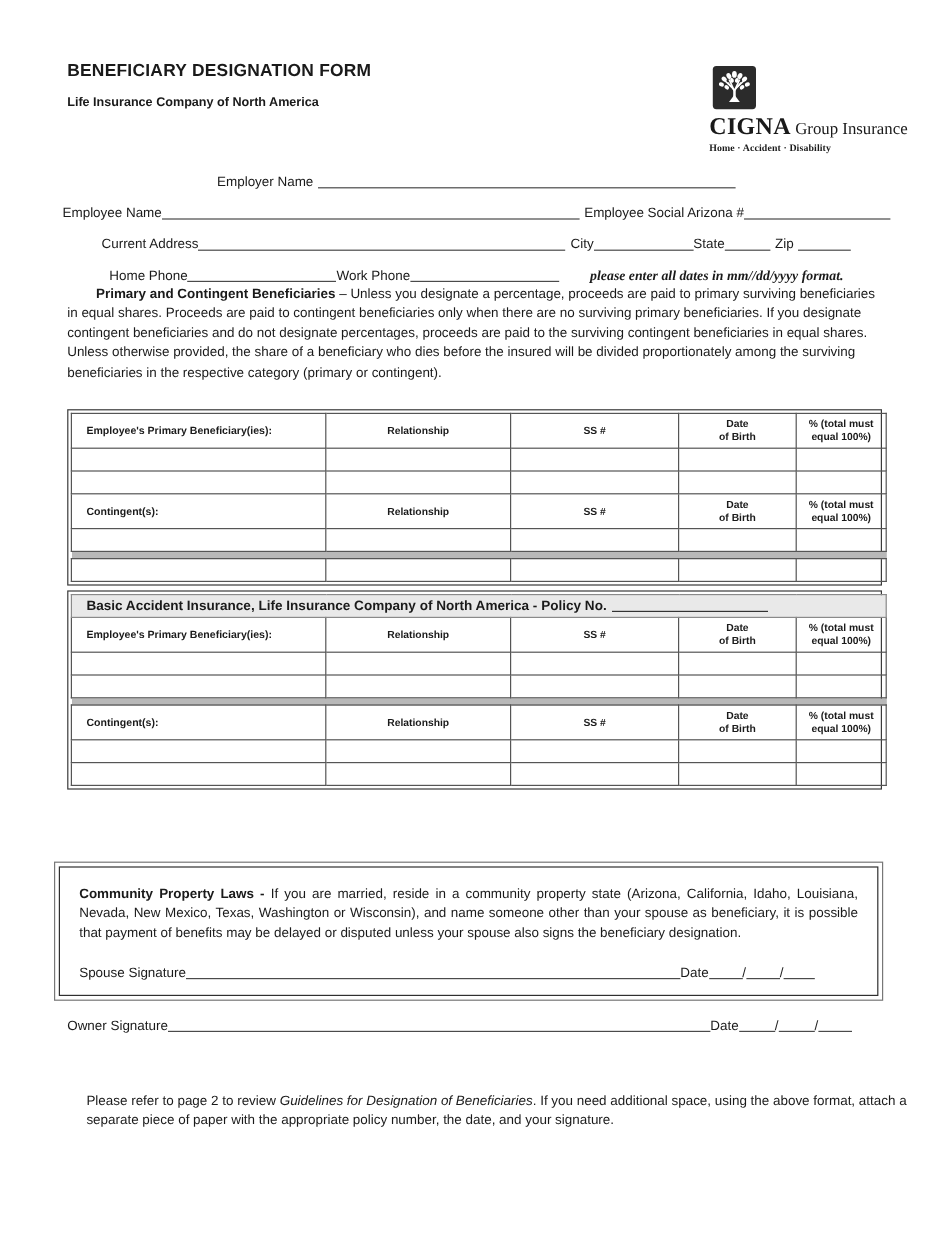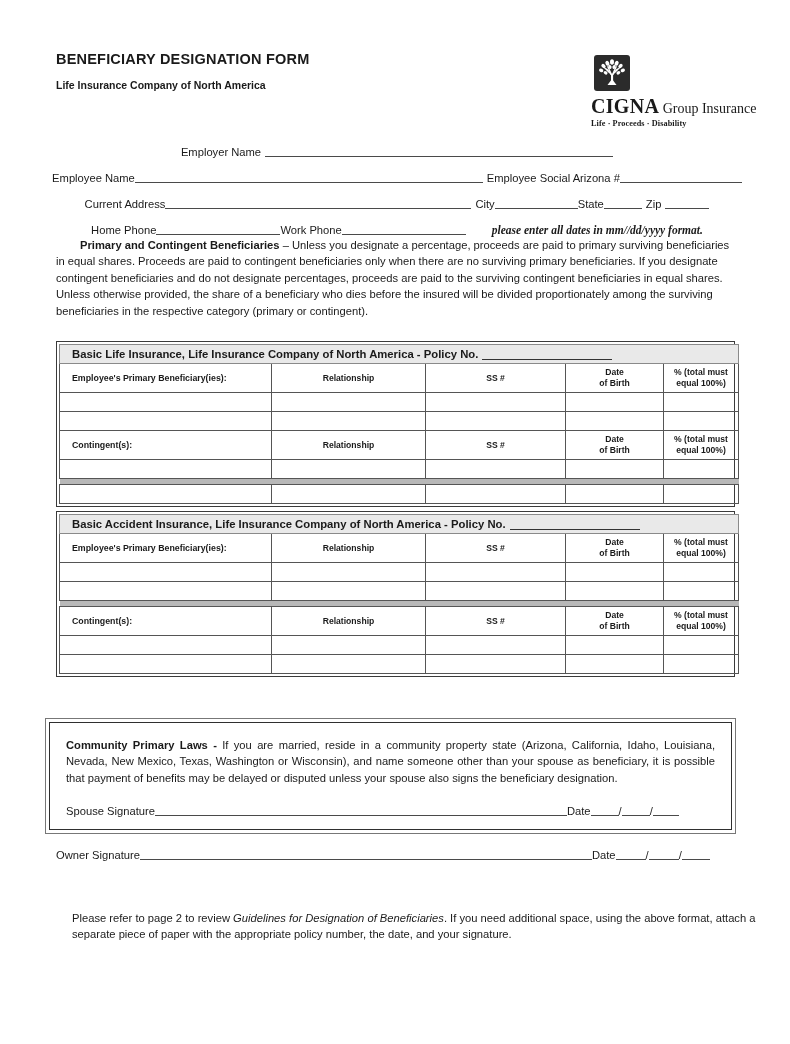--- a/index.html
+++ b/index.html
@@ -165,21 +165,21 @@
           <ellipse cx="11.6" cy="17.8" rx="1.6" ry="2.1" transform="rotate(-52 11.6 17.8)"></ellipse>
           <ellipse cx="24.4" cy="17.8" rx="1.6" ry="2.1" transform="rotate(52 24.4 17.8)"></ellipse>
           <ellipse cx="16.0" cy="12.0" rx="1.5" ry="2.0" transform="rotate(-18 16.0 12.0)"></ellipse>
           <ellipse cx="20.0" cy="12.0" rx="1.5" ry="2.0" transform="rotate(18 20.0 12.0)"></ellipse>
         </g>
       </svg>
     </div>
     <div class="logo-text">
       <span class="logo-cigna">CIGNA</span><span class="logo-group"> Group Insurance</span>
     </div>
-    <div class="logo-tag">Life · Proceeds · Disability</div>
+    <div class="logo-tag">Home · Accident · Disability</div>
   </div>
 
   <div class="fields">
 
     <div class="frow">
       <span class="flabel">Employer Name</span>
       <span class="fgap"></span>
       <span class="fline" style="width:348px"></span>
     </div>
 
@@ -224,23 +224,20 @@
     <div class="sec-outer">
       <table class="tbl">
         <colgroup>
           <col class="col1">
             <col class="col2">
             <col class="col3">
             <col class="col4">
             <col class="col5">
         </colgroup>
         <tbody>
-            <tr class="bar-row">
-          <td colspan="5"><span>Basic Life Insurance, Life Insurance Company of North America - Policy No.</span><span class="bar-line"></span></td>
-        </tr>
         <tr class="hdr-row">
           <td class="left-cell">Employee's Primary Beneficiary(ies):</td>
           <td>Relationship</td>
           <td>SS #</td>
           <td>
                 <span class="two-line">Date</span>
                 <span class="two-line">of Birth</span>
               </td>
           <td>
                 <span class="two-line">% (total must</span>
@@ -369,21 +366,21 @@
         </tr>
       </tbody>
         </table>
     </div>
 
   </div>
 
   <div class="cpl-outer">
     <div class="cpl-inner">
       <div class="cpl-text">
-        <b>Community Primary Laws - </b><span> If you are married, reside in a community property state (Arizona, California, Idaho, Louisiana, Nevada, New Mexico, Texas, Washington or Wisconsin), and name someone other than your spouse as beneficiary, it is possible that payment of benefits may be delayed or disputed unless your spouse also signs the beneficiary designation.</span>
+        <b>Community Property Laws - </b><span> If you are married, reside in a community property state (Arizona, California, Idaho, Louisiana, Nevada, New Mexico, Texas, Washington or Wisconsin), and name someone other than your spouse as beneficiary, it is possible that payment of benefits may be delayed or disputed unless your spouse also signs the beneficiary designation.</span>
       </div>
       <div class="cpl-sig">
         <span class="flabel">Spouse Signature</span>
         <span class="fline" style="width:412px"></span>
         <span class="flabel">Date</span>
         <span class="fline" style="width:28px"></span>
         <span class="flabel">/</span>
         <span class="fline" style="width:28px"></span>
         <span class="flabel">/</span>
         <span class="fline" style="width:26px"></span>

